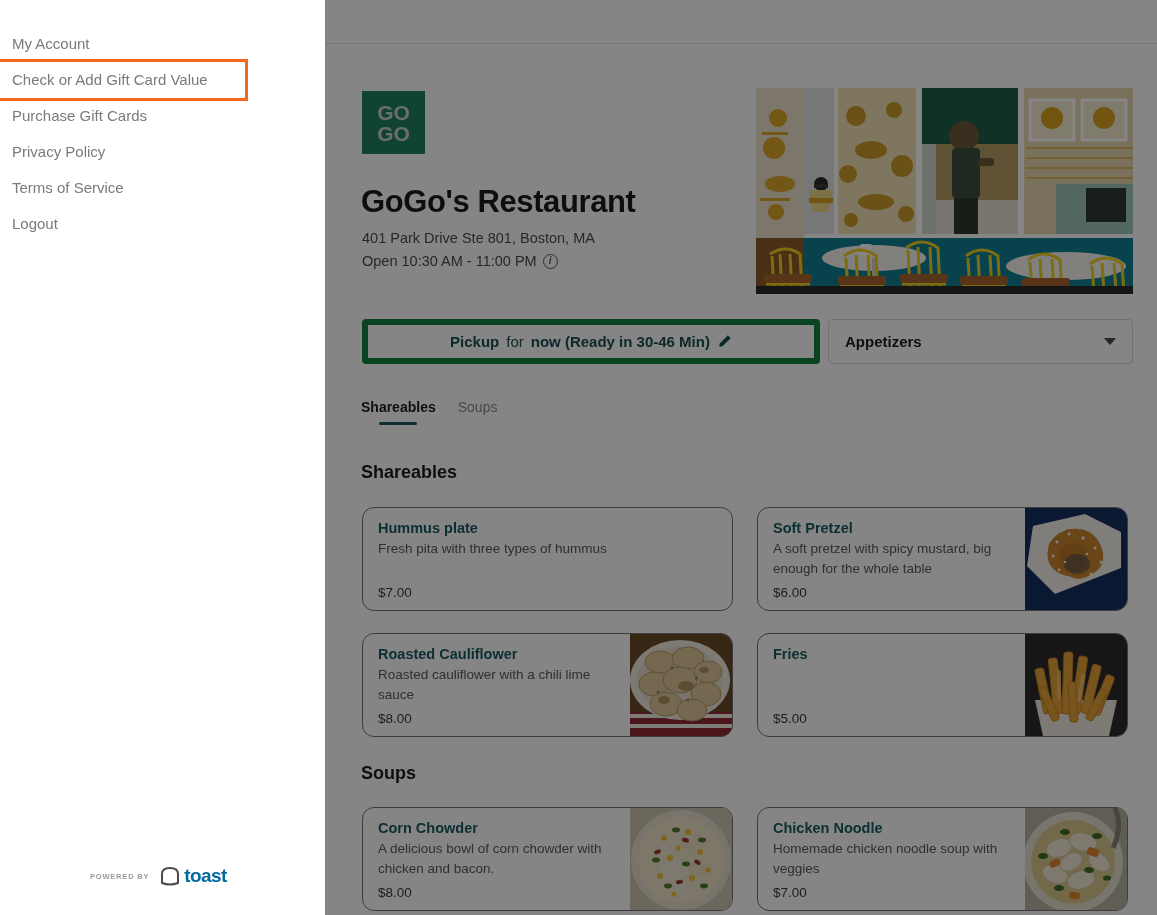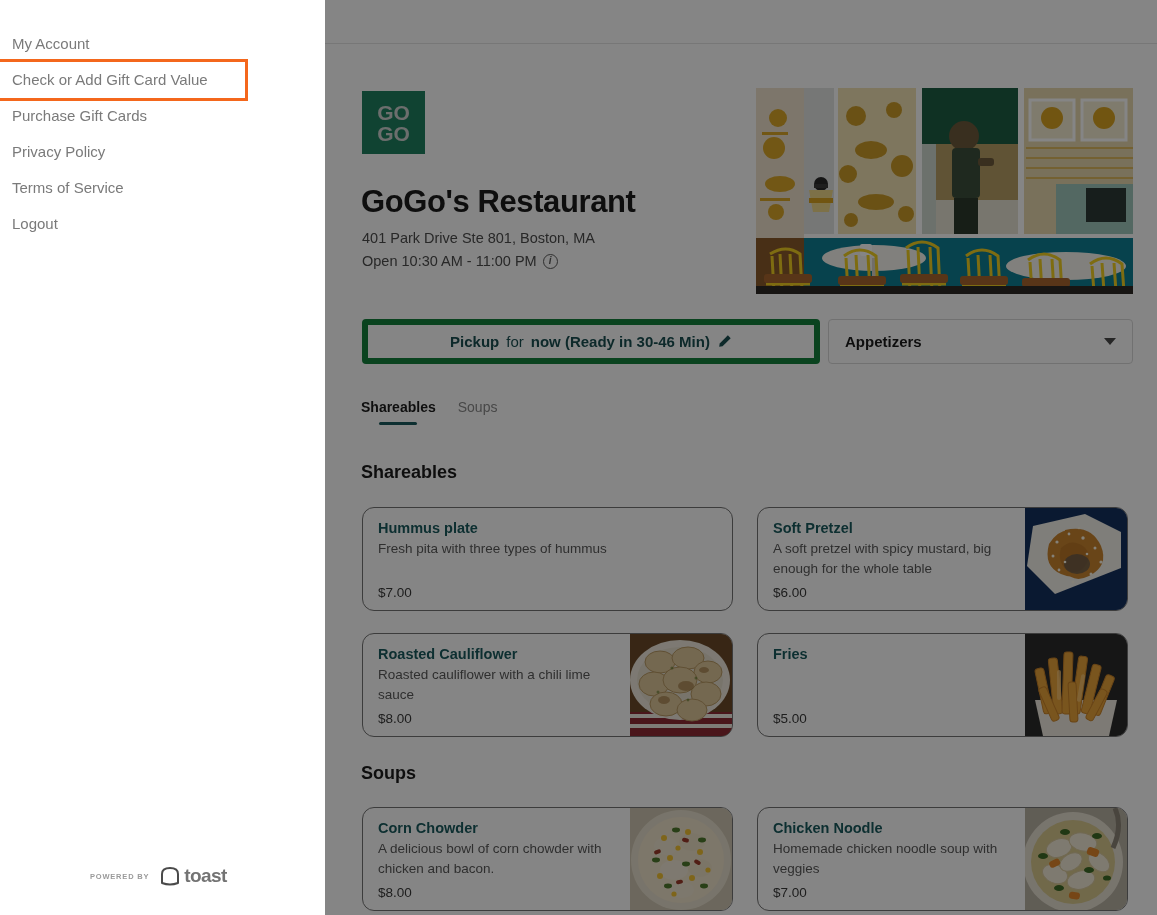--- a/index.html
+++ b/index.html
@@ -321,21 +321,21 @@
     font-weight: bold;
   }
   #toast-logo {
     display: flex;
     align-items: center;
     gap: 3px;
   }
   #toast-word {
     font-size: 19px;
     font-weight: bold;
-    color: #737373;
+    color: #0369a1;
     letter-spacing: -0.6px;
   }
 </style>
 </head>
 <body>
 
 <div id="page">
 
   <div id="topbar"></div>
 

